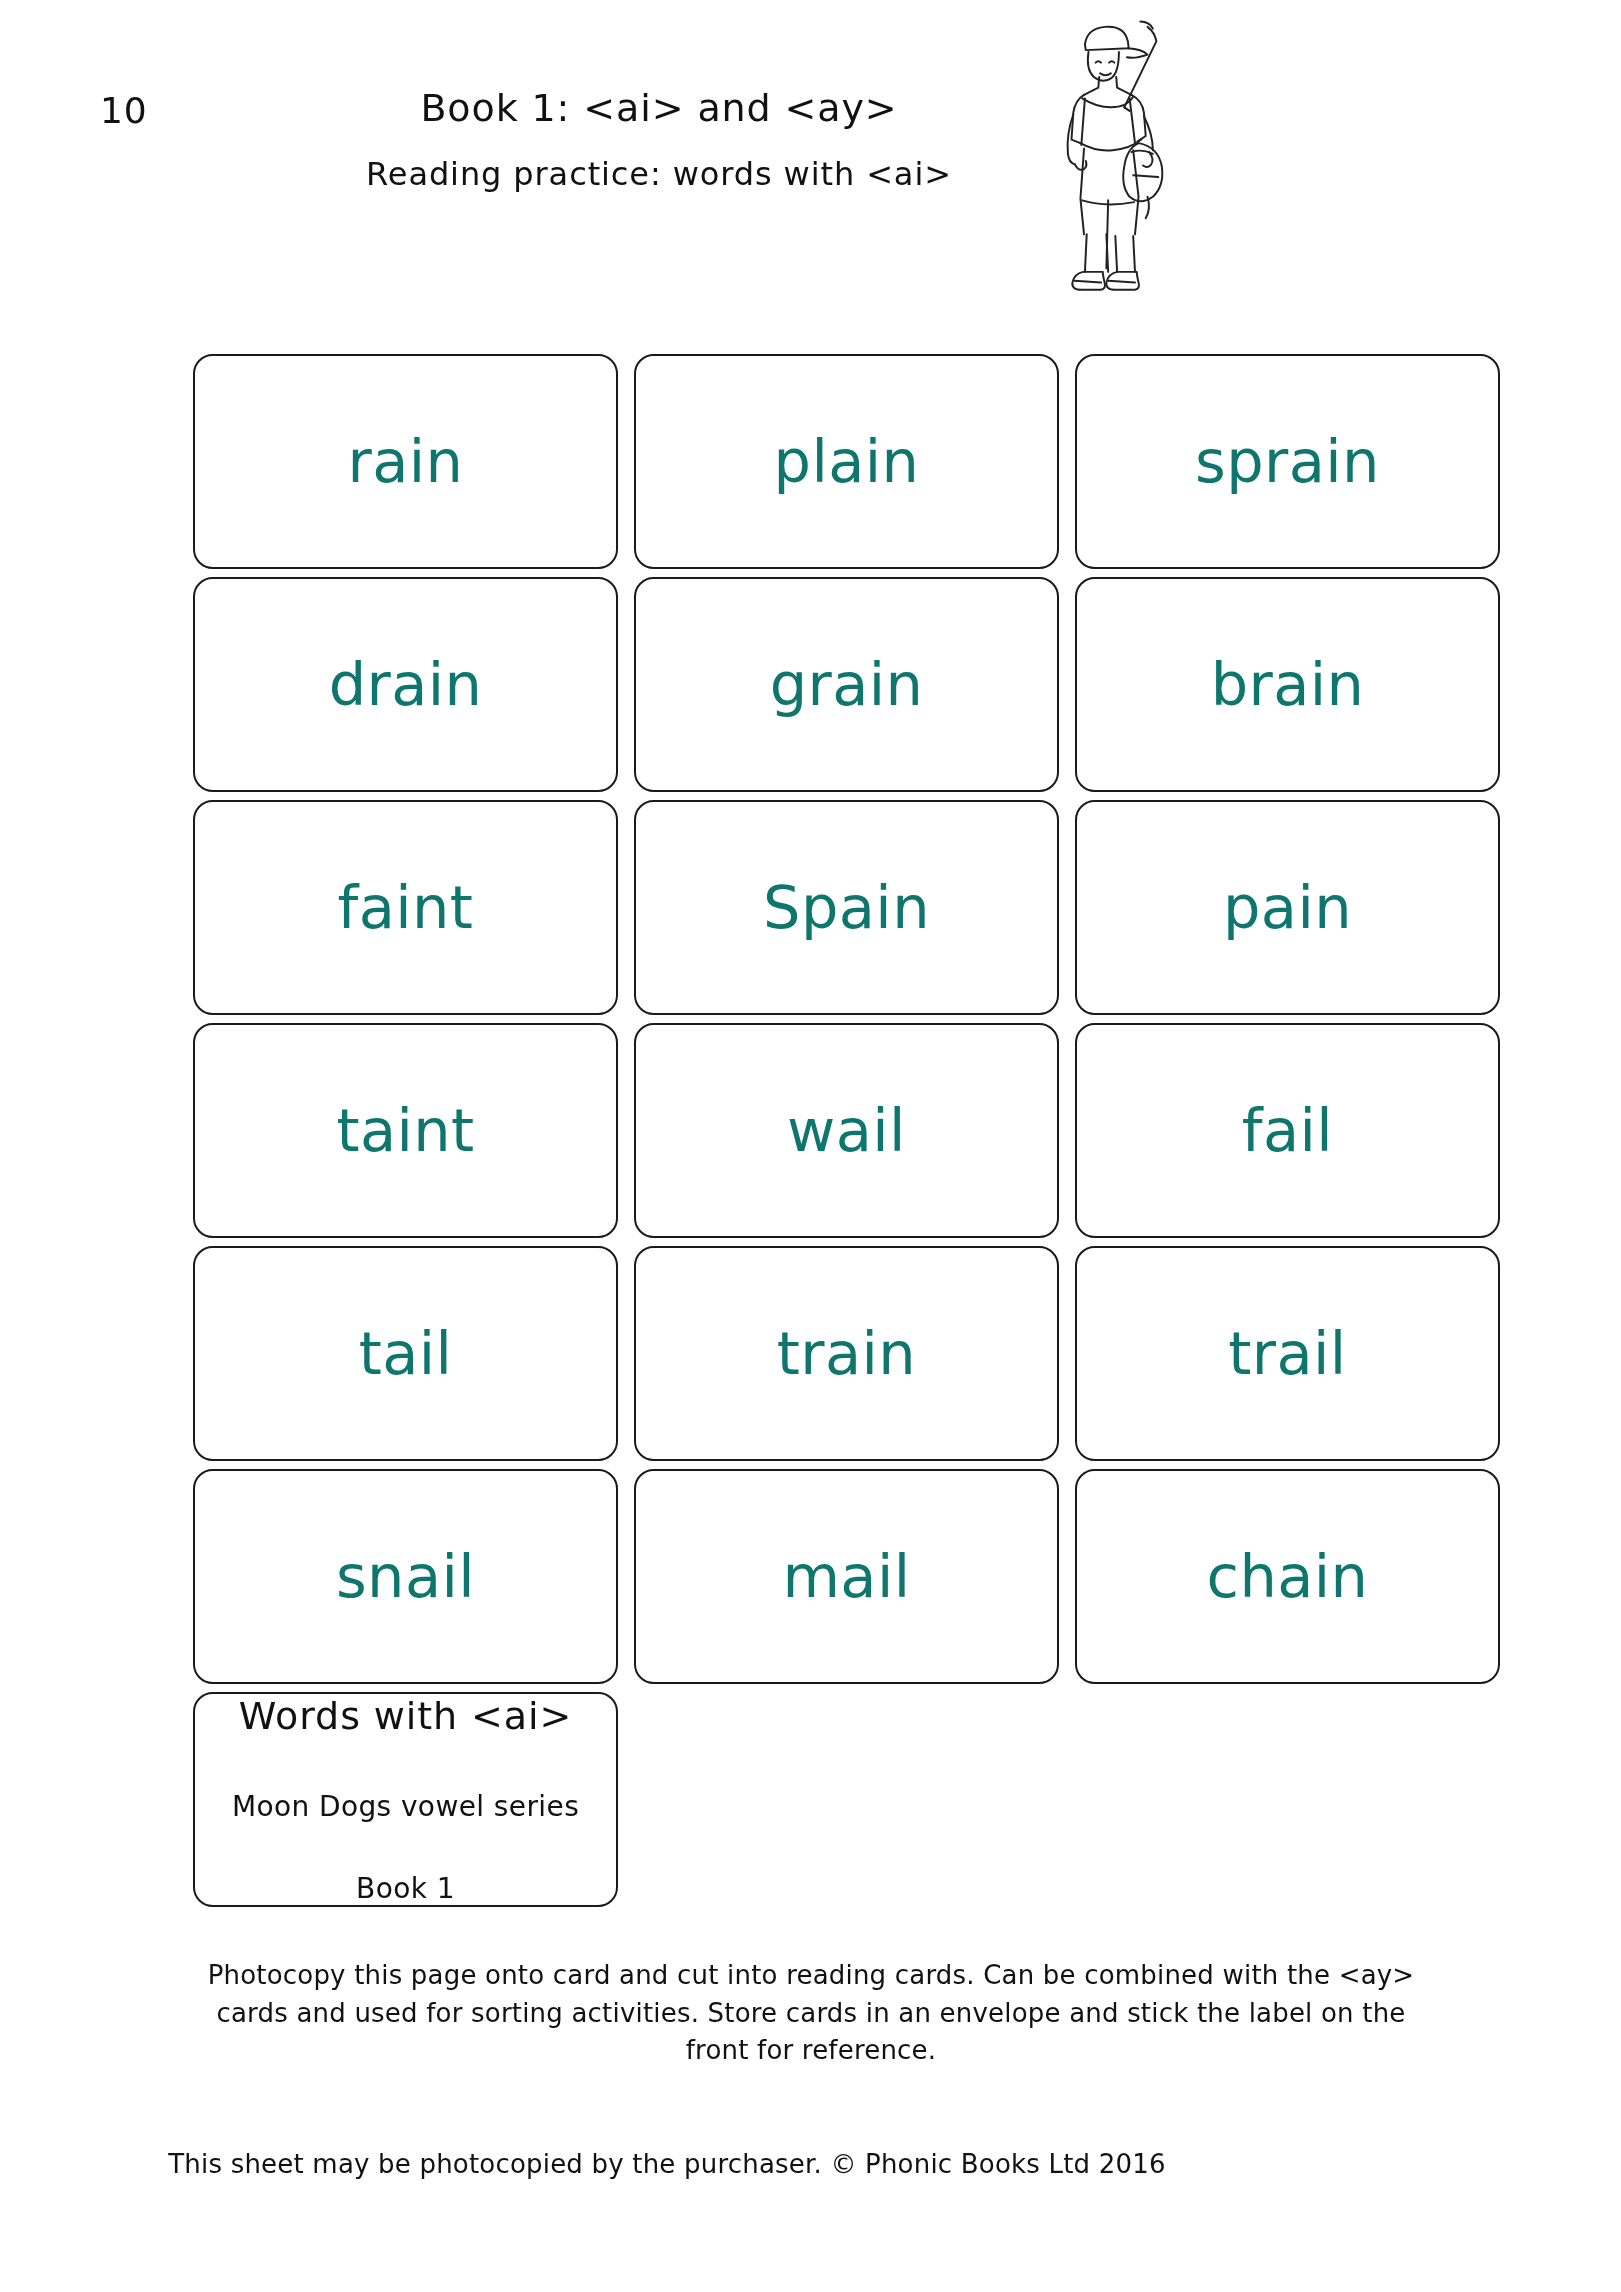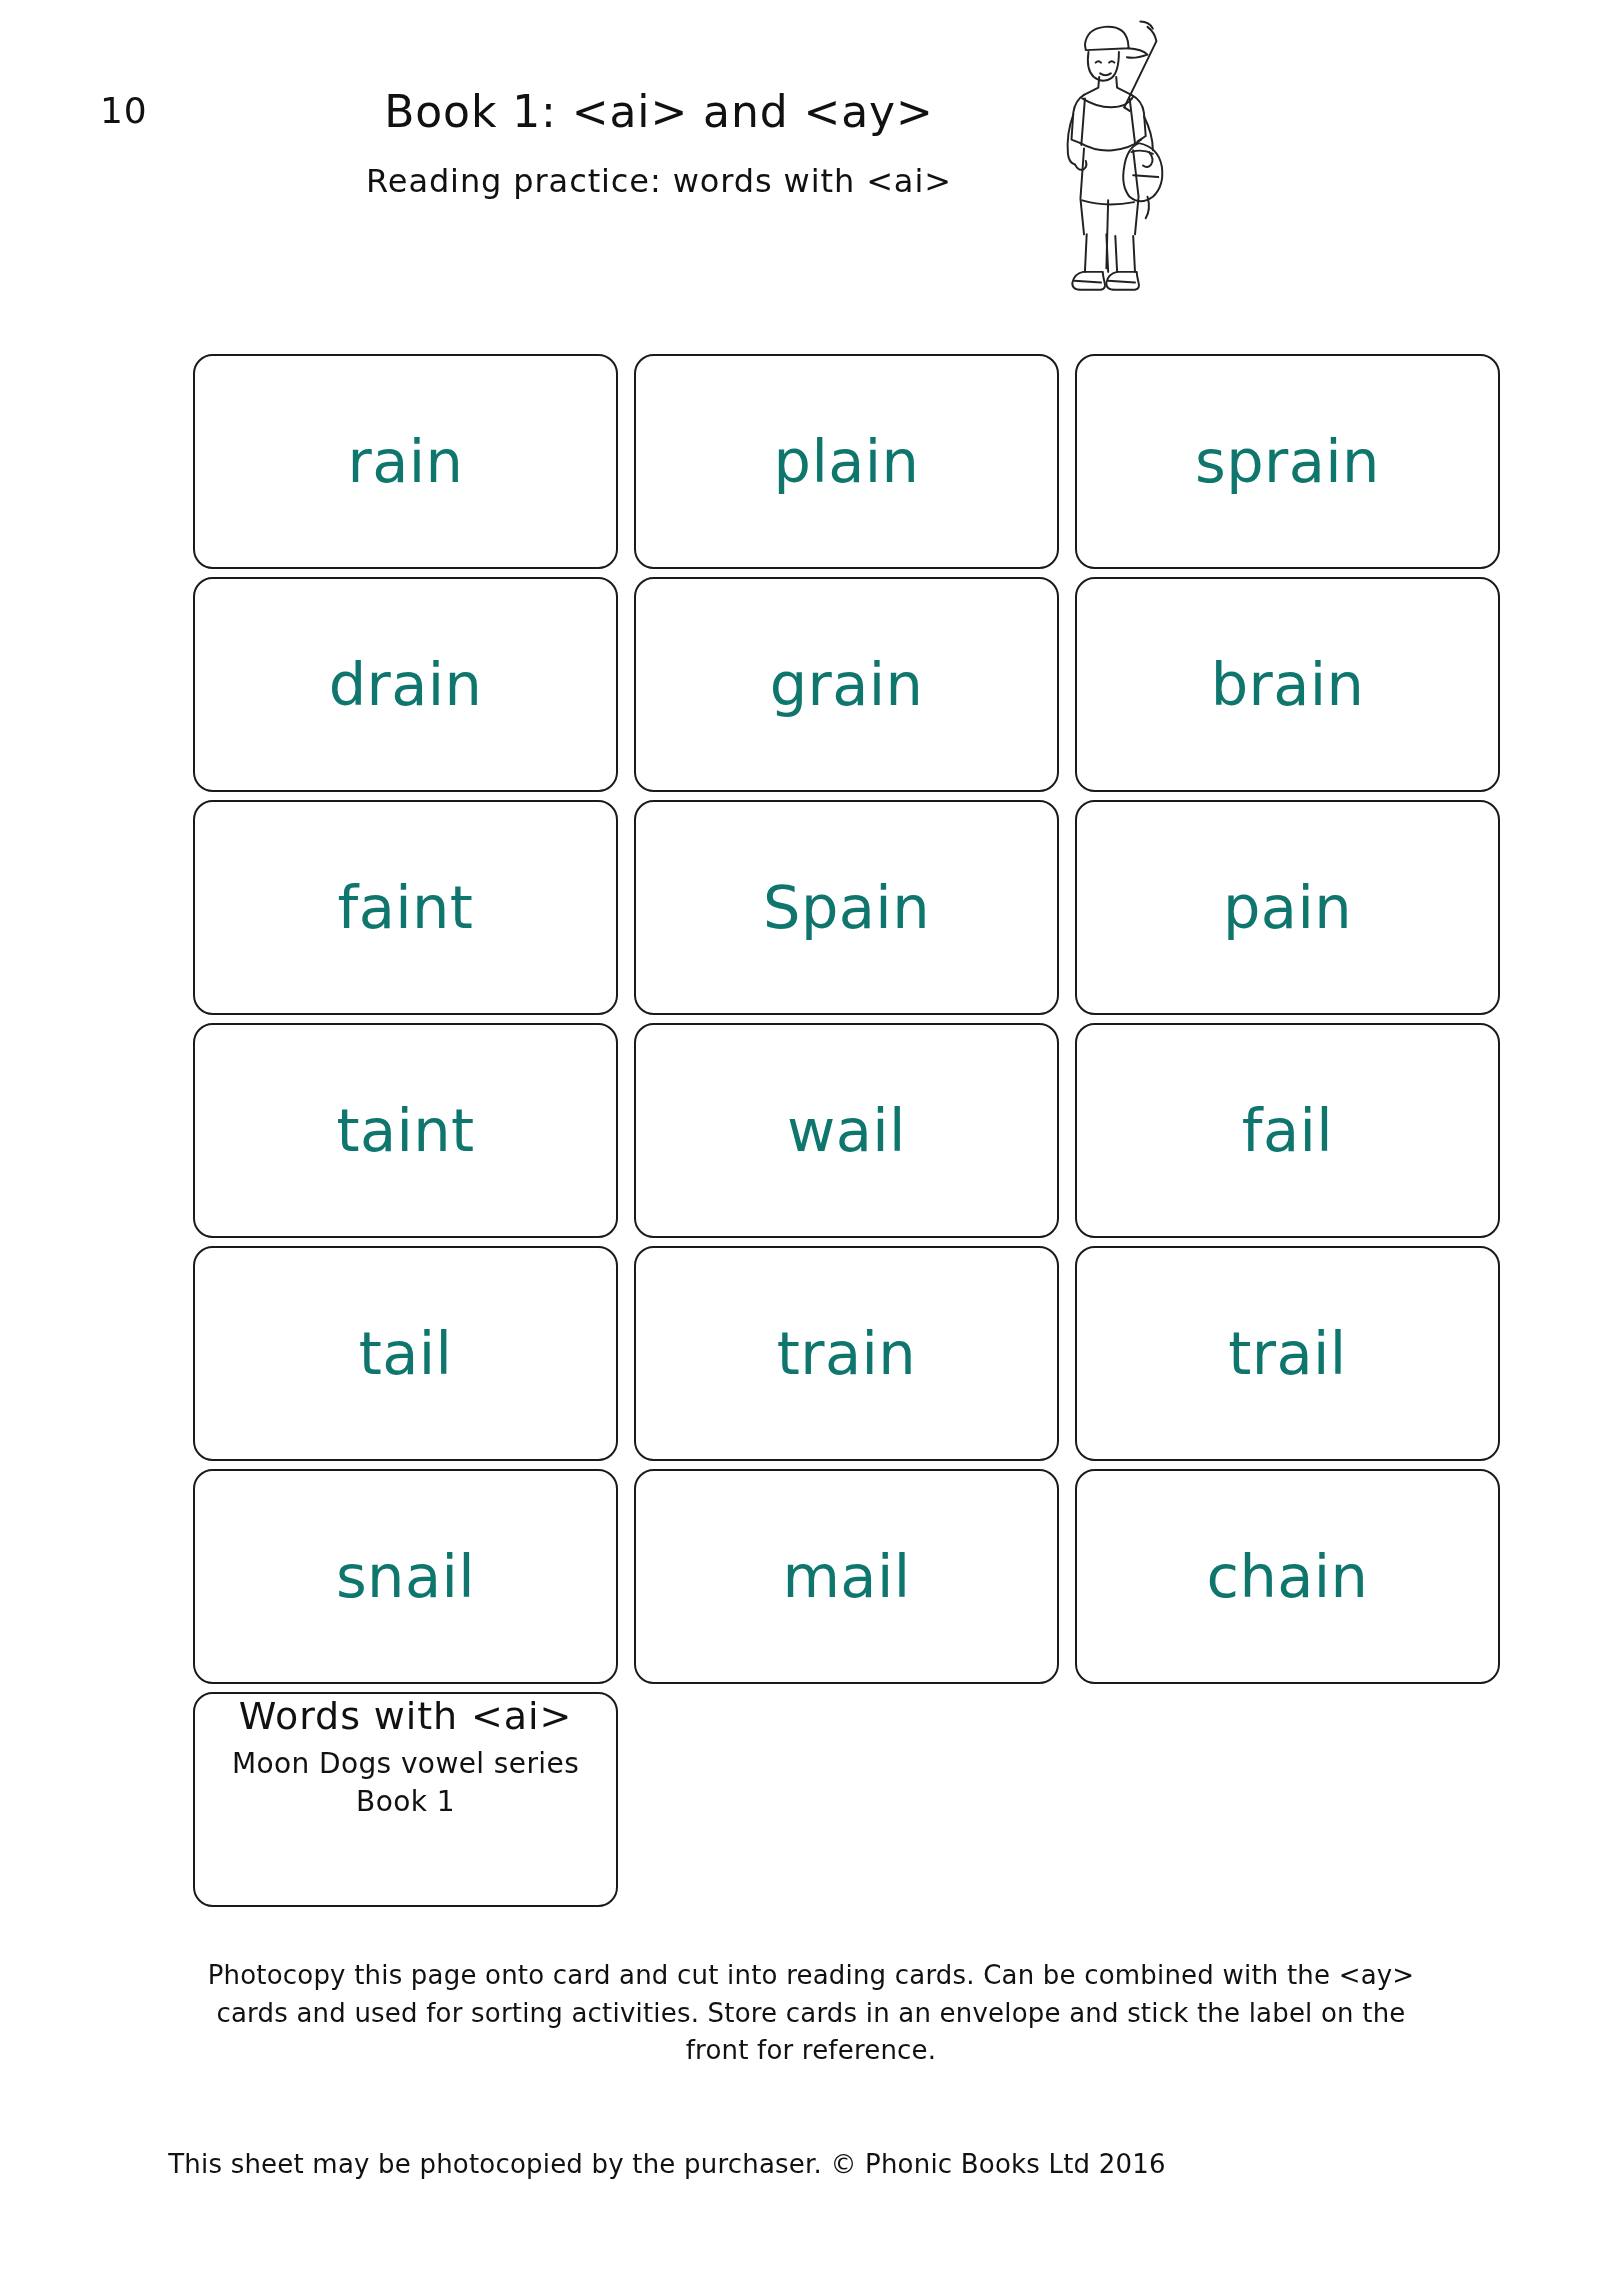--- a/index.html
+++ b/index.html
@@ -33,21 +33,21 @@
     color: #111;
   }
   .header-block {
     position: absolute;
     left: 0;
     right: 0;
     top: 86px;
     text-align: center;
   }
   .header-line1 {
-    font-size: 44px;
+    font-size: 38px;
     letter-spacing: 0.9px;
     margin-bottom: 25px;
   }
   .header-line2 {
     font-size: 32px;
     letter-spacing: 0.9px;
   }
 
   
   .illustration {
@@ -81,21 +81,21 @@
     box-sizing: border-box;
   }
   .card-word {
     font-size: 59px;
     letter-spacing: 0.4px;
     line-height: 1;
     color: #0f766e;
   }
   .label-card {
     flex-direction: column;
-    justify-content: flex-start;
+    justify-content: space-between;
     padding: 0 14.3px;
   }
   .label-title {
     font-size: 38px;
     letter-spacing: 0.9px;
     margin-bottom: 9px;
   }
   .label-sub1 {
     font-size: 28px;
     letter-spacing: 0.4px;

